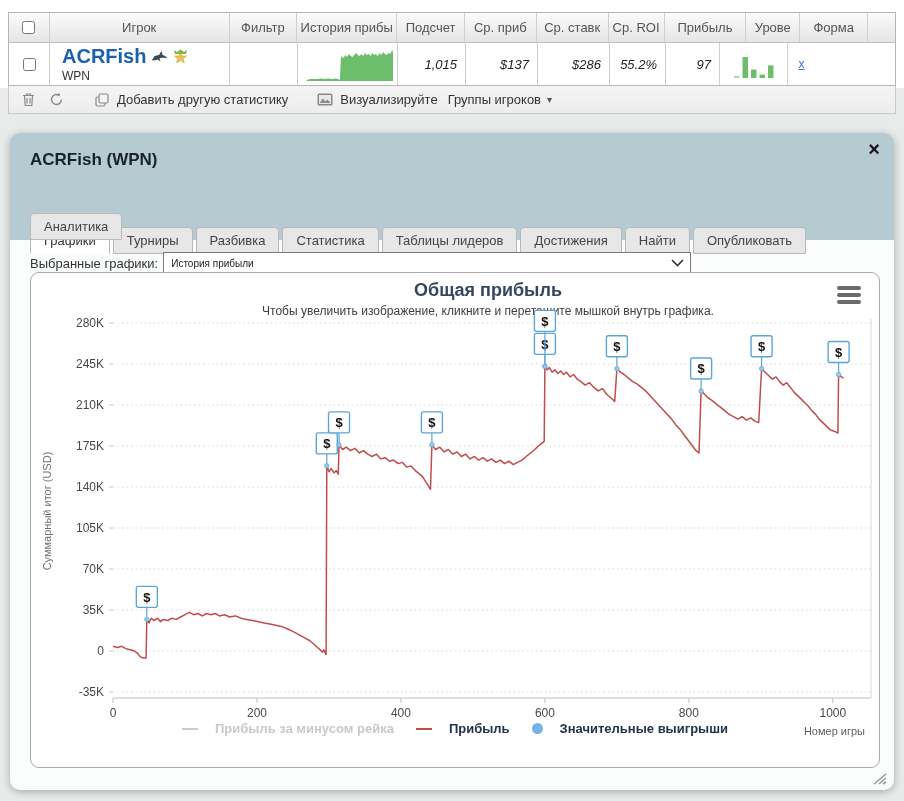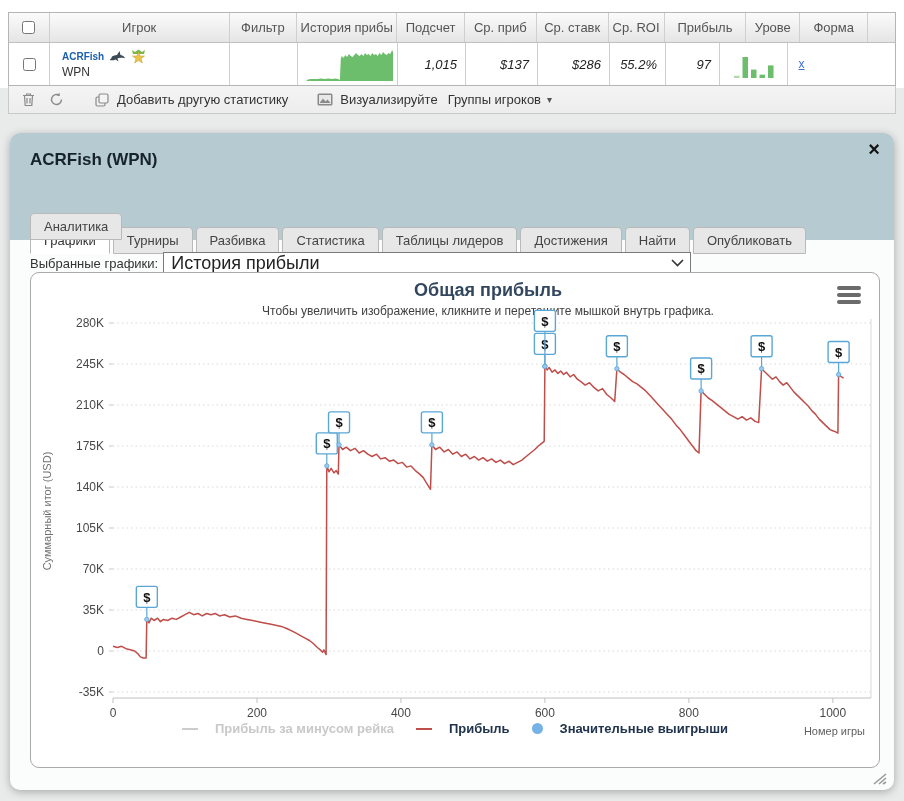--- a/index.html
+++ b/index.html
@@ -20,21 +20,21 @@
   .cell { border-left:1px solid #cfcfcf; display:flex; align-items:center; justify-content:center;
           font-size:13px; color:#555; overflow:hidden; white-space:nowrap; }
   .cell:first-child { border-left:none; }
   .c-cb{width:40px;} .c-player{width:180px;} .c-filter{width:68px;} .c-hist{width:100px;}
   .c-count{width:68px;} .c-aprofit{width:72px;} .c-astake{width:72px;} .c-roi{width:56px;}
   .c-profit{width:82px;} .c-level{width:54px;} .c-form{width:68px;} .c-x{width:28px;}
   .t-body .cell { color:#222; }
   .num { justify-content:flex-end; padding-right:8px;font-style:italic; }
   .player-cell { flex-direction:column; align-items:flex-start; justify-content:center; padding-left:12px; }
   .player-line { display:flex; align-items:center; gap:5px; }
-  .player-name { font-size:10px; font-weight:bold; color:#1c5fae;text-align:center; }
+  .player-name { font-size:20px; font-weight:bold; color:#1c5fae;text-align:center; }
   .player-net { font-size:12px; color:#333; margin-top:1px; }
   input[type=checkbox]{ width:13px; height:13px; accent-color:#fff; }
   .remove-link { color:#3a6fd8; text-decoration:underline; font-size:12px; cursor:pointer; }
   
   .toolbar { position:absolute; left:8px; top:86px; width:888px; height:28px;
              background:linear-gradient(#f4f4f4,#ededed); border:1px solid #c9c9c9; border-top:none;
              display:flex; align-items:center; gap:10px; padding:0 10px; }
   .tb-icon { display:inline-flex; align-items:center; justify-content:center; width:18px; height:18px; color:#8a8a8a; }
   .tb-btn { display:flex; align-items:center; gap:6px; font-size:13px; color:#333; cursor:pointer; }
   .tb-sep { width:8px; }
@@ -46,21 +46,21 @@
                 background:#b6cad1; border-radius:10px 10px 0 0; }
   .panel-title { position:absolute; left:20px; top:17px; font-size:17px; font-weight:bold; color:#17232b; }
   .panel-close { position:absolute; right:14px; top:6px; font-size:20px; font-weight:900; color:#141414; cursor:pointer; line-height:1; }
   .tabs-row { position:absolute; left:20px; display:flex; gap:3px; }
   .tabs-row1 { top:52px;margin-top:42px; } .tabs-row2 { top:80px; }
   .tab { height:27px; padding:0 13px; display:flex; align-items:center; font-size:13px; color:#444;
          background:#e7e7e7; border:1px solid #b9b9b9; border-radius:4px 4px 0 0; cursor:pointer; white-space:nowrap; }
   .tab.active { background:#ffffff; border-bottom-color:#ffffff; color:#333; }
   .select-row { position:absolute; left:20px; top:119px; display:flex; align-items:center; gap:5px; font-size:13px; color:#333; }
   .select-box { width:528px; height:22px; border:1px solid #7a7a7a; background:#fff; display:flex;
-                align-items:center; justify-content:space-between; padding:0 6px 0 7px; font-size:18px; color:#222; cursor:pointer; }
+                align-items:center; justify-content:space-between; padding:0 6px 0 7px; font-size:10px; color:#222; cursor:pointer; }
   
   .chart-card { position:absolute; left:20px; top:139px; width:850px; height:496px;
                 background:#fff; border:1px solid #a9a9a9; border-radius:9px; overflow:hidden; }
   .chart-title { position:absolute; left:74px; right:8px; top:7px; text-align:center;
                  font-size:18px; color:#32475e; font-weight:bold; }
   .chart-subtitle { position:absolute; left:74px; right:8px; top:31px; text-align:center; font-size:12px; color:#404040; }
   .burger { position:absolute; right:18px; top:13px; width:24px; cursor:pointer; }
   .burger div { height:4px; background:#6b6b6b; border-radius:2px; margin-bottom:3px; }
   .y-title { position:absolute; left:-64px; top:232px; width:160px; text-align:center;
              transform:rotate(-90deg); font-size:11px; color:#707070; }

